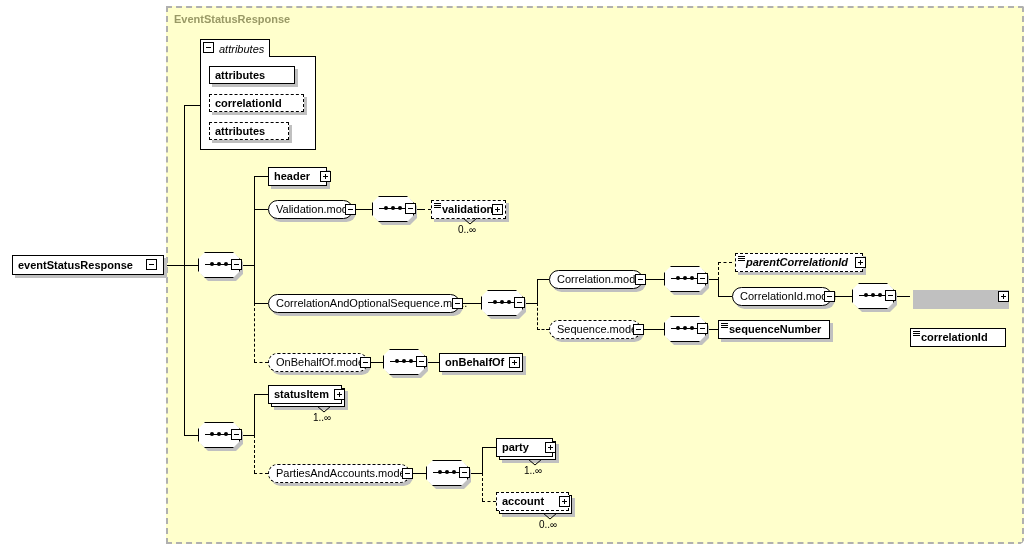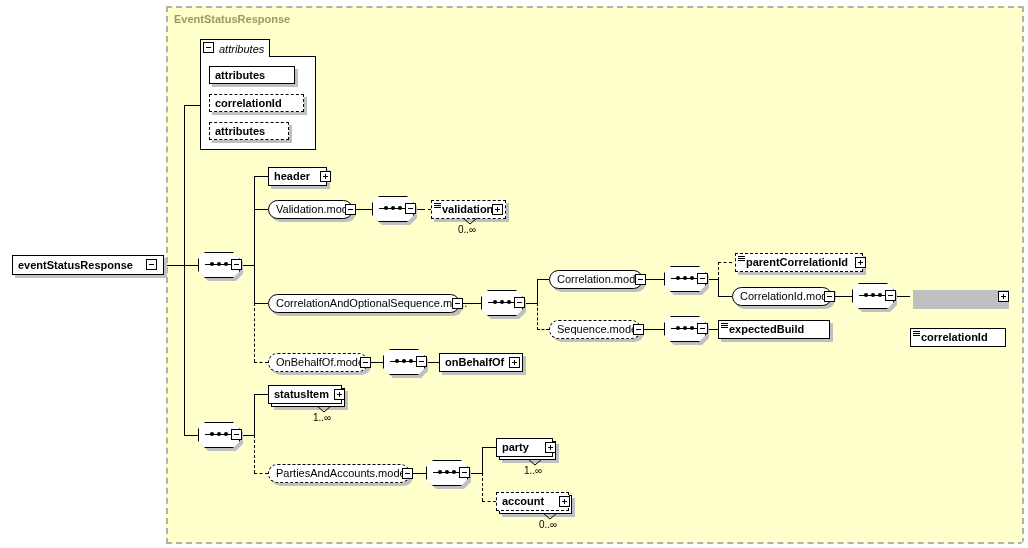--- a/index.html
+++ b/index.html
@@ -386,21 +386,21 @@
   <div class="expander" style="left:697px; top:273px;">
       <span class="hbar"></span>
     </div>
   <div class="ln h" style="left:708px; top:279px; width:10px;"></div>
 
   <div class="dln v" style="left:718px; top:262px; height:18px;"></div>
   <div class="ln v" style="left:718px; top:279px; height:17px;"></div>
 
   <div class="dln h" style="left:718px; top:262px; width:14px;"></div>
   <div class="plain-shadow" style="left:738px; top:256px; width:128px; height:19px;"></div>
-  <div class="node bold dashed" style="left:735px; top:253px; width:128px; height:19px;">
+  <div class="node bold dashed" style="left:735px; top:253px; width:128px; height:19px;font-style:italic;">
     <span class="attr-mark">
         <i></i>
         <i></i>
         <i></i>
       </span>
     <span class="lbl" style="padding-left:10px;">parentCorrelationId</span>
   </div>
   <div class="expander" style="left:855px; top:257px;">
       <span class="hbar"></span>
       <span class="vbar"></span>
@@ -466,21 +466,21 @@
     </div>
   <div class="ln h" style="left:708px; top:329px; width:10px;"></div>
 
   <div class="plain-shadow" style="left:721px; top:323px; width:112px; height:19px;"></div>
   <div class="node bold" style="left:718px; top:320px; width:112px; height:19px;">
     <span class="attr-mark">
         <i></i>
         <i></i>
         <i></i>
       </span>
-    <span class="lbl" style="padding-left:10px;">expectedBuild</span>
+    <span class="lbl" style="padding-left:10px;">sequenceNumber</span>
   </div>
 
   <div class="dln h" style="left:254px; top:362px; width:14px;"></div>
   <div class="plain-shadow" style="left:271px; top:356px; width:100px; height:19px; border-radius:10px;"></div>
   <div class="node rounded dashed" style="left:268px; top:353px; width:100px; height:19px;">
     <span class="lbl">OnBehalfOf.model</span>
   </div>
   <div class="expander" style="left:360px; top:357px;">
       <span class="hbar"></span>
     </div>

